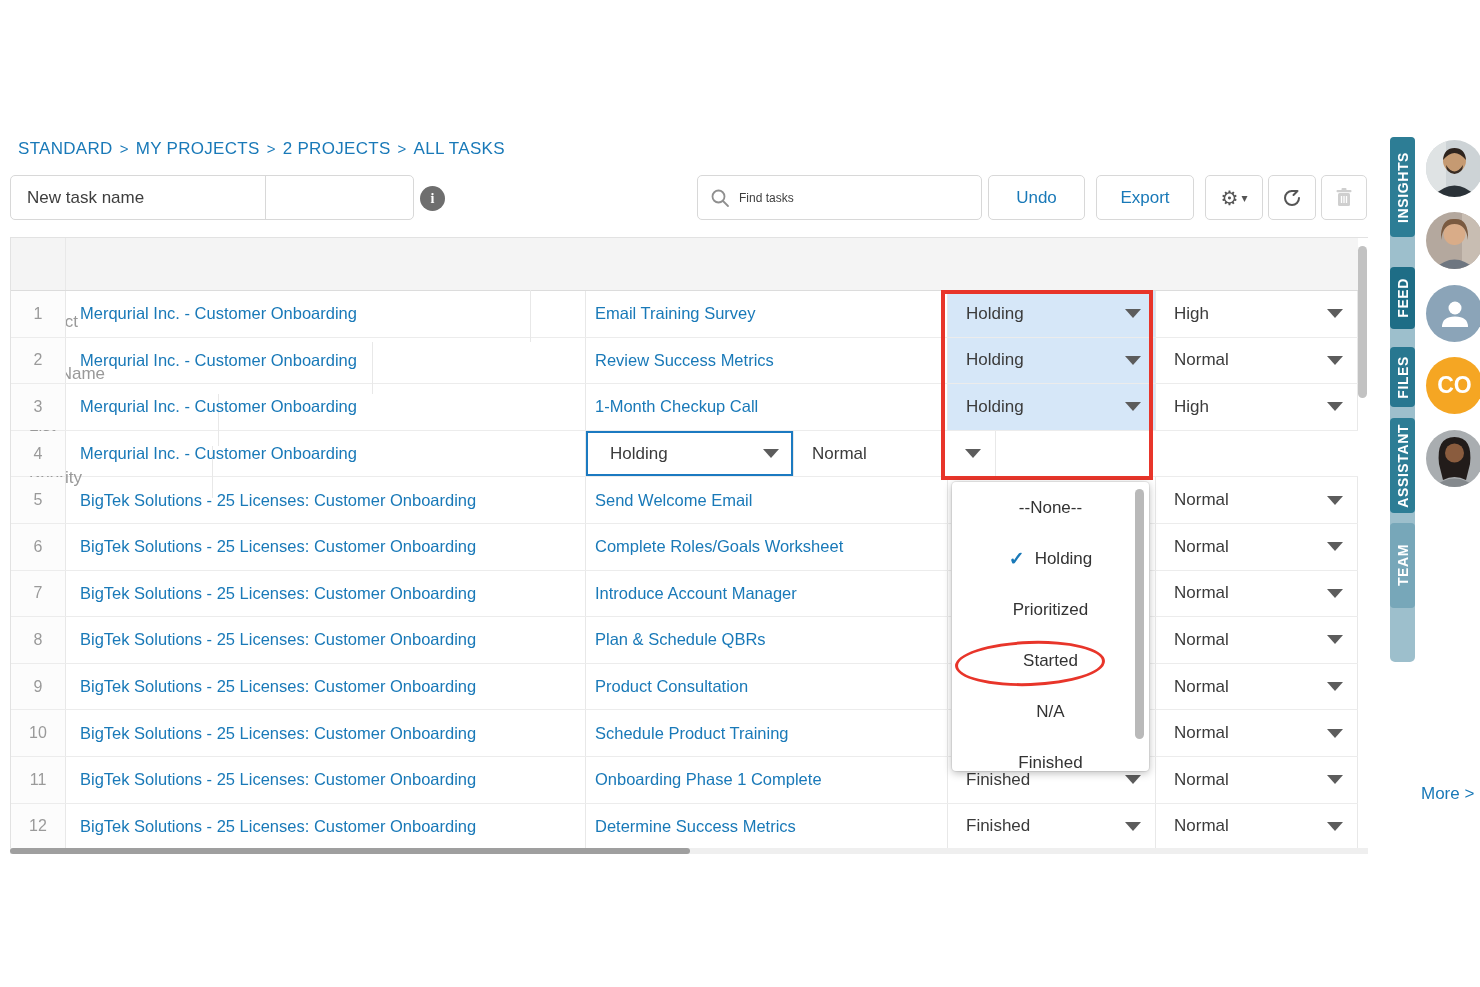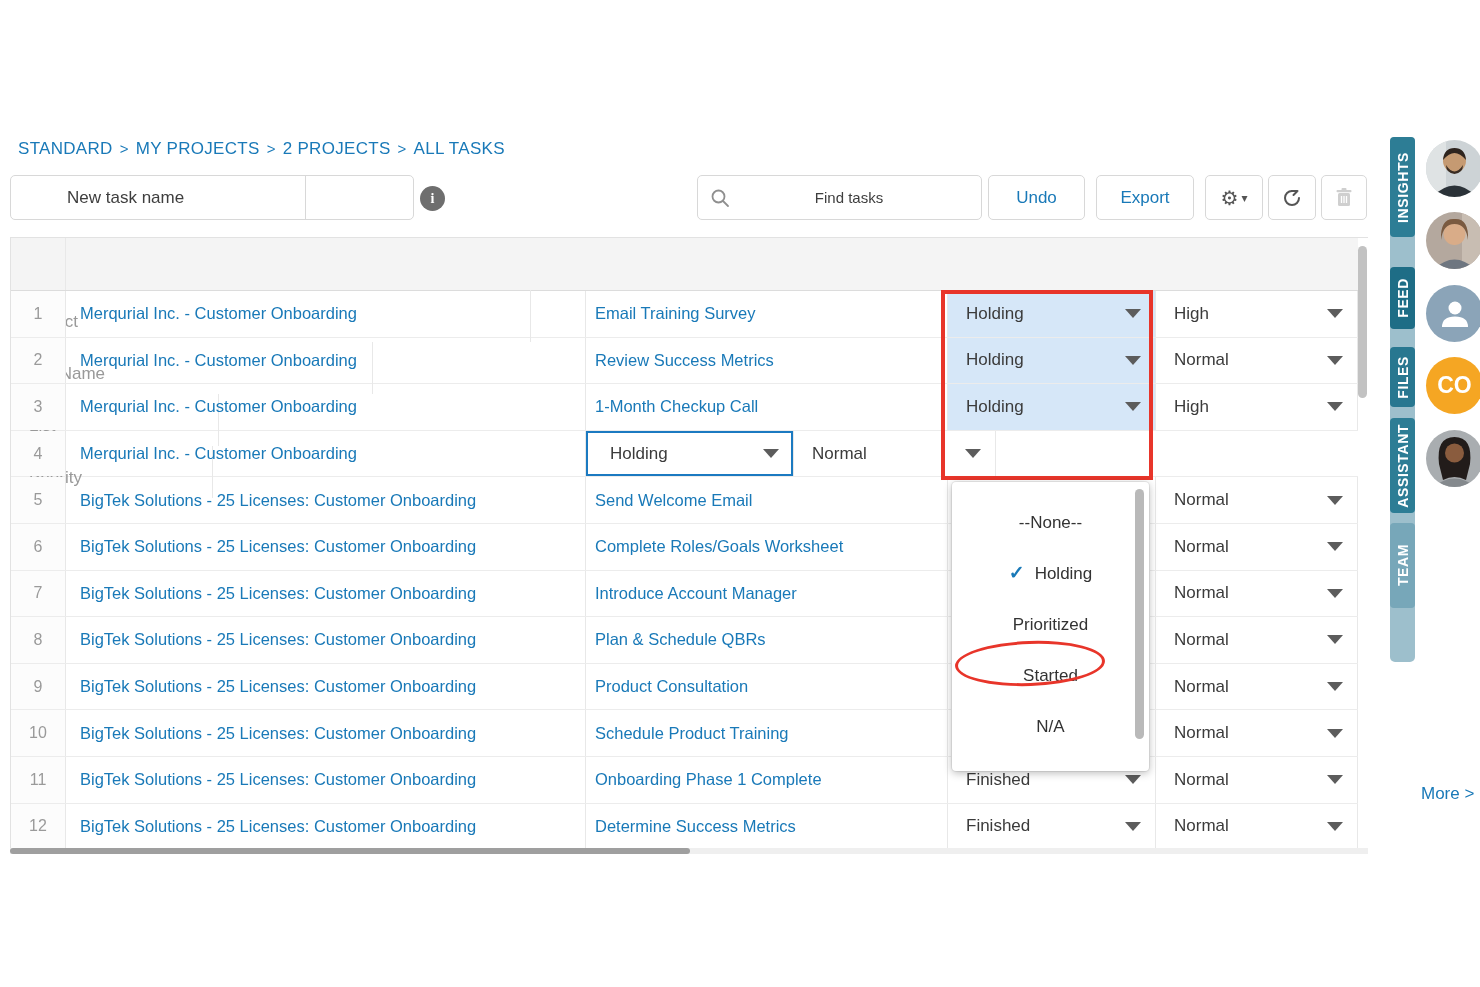--- a/index.html
+++ b/index.html
@@ -5,28 +5,28 @@
   * { margin:0; padding:0; box-sizing:border-box; }
   html,body { width:1480px; height:987px; background:#fff; font-family:"Liberation Sans", sans-serif; overflow:hidden; }
   #stage { position:relative; width:1480px; height:987px; background:#fff; }
 
   
   .breadcrumb { position:absolute; left:18px; top:139px; font-size:17px; font-weight:normal; color:#1979b8; letter-spacing:.3px; }
   .breadcrumb a { color:#1979b8; text-decoration:none; cursor:pointer; }
   .breadcrumb .sep { color:#1979b8; padding:0 7px; font-size:15px; }
 
   
-  .tb-group { position:absolute; top:175px; height:45px; background:#fff; border:1px solid #d8d8d8; border-radius:5px; display:flex; align-items:center;padding-left:40px; }
+  .tb-group { position:absolute; top:175px; height:45px; background:#fff; border:1px solid #d8d8d8; border-radius:5px; display:flex; align-items:center; }
   #new-task-group { left:10px; width:404px; }
   #new-task-input { border:none; outline:none; width:255px; height:100%; padding:0 16px; font-size:17px; color:#3e3e3e; border-right:1px solid #d8d8d8; border-radius:5px 0 0 5px; background:transparent; font-family:"Liberation Sans", sans-serif;}
   #new-task-input::placeholder { color:#3e3e3e; opacity:1; }
   #add-details-btn { flex:1; height:100%; background:none; border:none; color:#1979b8; font-size:18px; cursor:pointer; font-family:"Liberation Sans", sans-serif;}
   .info-circle { position:absolute; left:420px; top:186px; width:25px; height:25px; border-radius:50%; background:#6e6e6e; color:#fff; font-size:14px; font-weight:bold; display:flex; align-items:center; justify-content:center; font-family:"Liberation Serif", serif; }
   #search-box { left:697px; width:285px; padding:0 12px; }
-  #search-input { border:none; outline:none; font-size:15px; color:#3e3e3e; width:220px; background:transparent; font-family:"Liberation Sans", sans-serif;text-align:center;}
+  #search-input { border:none; outline:none; font-size:12px; color:#3e3e3e; width:220px; background:transparent; font-family:"Liberation Sans", sans-serif;}
   #search-input::placeholder { color:#3e3e3e; opacity:1; }
   .tb-btn { position:absolute; top:175px; height:45px; background:#fff; border:1px solid #d8d8d8; border-radius:5px; font-size:17px; color:#1979b8; cursor:pointer; display:flex; align-items:center; justify-content:center; font-family:"Liberation Sans", sans-serif;}
   #undo-btn { left:988px; width:97px; }
   #export-btn { left:1096px; width:98px; }
   #gear-btn { left:1205px; width:58px; color:#555; font-size:20px; gap:3px; }
   #gear-btn .mini-caret { font-size:12px; color:#555; }
   #refresh-btn { left:1268px; width:48px; }
   #trash-btn { left:1321px; width:46px; cursor:default; }
 
   
@@ -55,21 +55,21 @@
   
   #h-track { position:absolute; left:10px; top:848px; width:1358px; height:6px; background:#efefef; }
   #h-thumb { position:absolute; left:10px; top:848px; width:680px; height:6px; background:#9f9f9f; border-radius:3px; }
 
   
   #red-rect { position:absolute; left:941px; top:290px; width:212px; height:190px; border:4px solid #e8352a; z-index:6; pointer-events:none; }
   #red-ellipse { position:absolute; left:955px; top:641px; width:150px; height:45px; border:3.5px solid #e8352a; border-radius:50%; z-index:12; transform:rotate(-2deg); pointer-events:none; }
 
   
   #list-dropdown { position:absolute; left:952px; top:482px; width:197px; height:289px; background:#fff; border-radius:4px; box-shadow:0 2px 8px rgba(0,0,0,.28), 0 0 0 1px #eee; z-index:10; overflow:hidden; }
-  .dd-item { height:51px; display:flex; align-items:flex-end; justify-content:center; font-size:17px; color:#333; cursor:pointer; gap:10px; }
+  .dd-item { height:51px; display:flex; align-items:center; justify-content:center; font-size:17px; color:#333; cursor:pointer; gap:10px; }
   .dd-check { color:#1979b8; font-size:19px; font-weight:bold; }
   #dd-scroll { position:absolute; right:5px; top:7px; width:9px; height:250px; background:#b9b9b9; border-radius:5px; }
 
   
   #tab-strip { position:absolute; left:1390px; top:137px; width:25px; height:525px; background:#9dbfcc; border-radius:5px; }
   .side-tab { position:absolute; left:0; width:25px; border-radius:4px; color:#fff; display:flex; align-items:center; justify-content:center; cursor:pointer; }
   .side-tab span { writing-mode:vertical-rl; transform:rotate(180deg); font-size:14px; font-weight:bold; letter-spacing:.6px; }
   .avatar { position:absolute; left:1426px; width:57px; height:57px; border-radius:50%; overflow:hidden; cursor:pointer; }
   .avatar svg { display:block; }
   #avatar-initials { background:#f5a623; color:#fff; display:flex; align-items:center; justify-content:center; font-size:23px; font-weight:bold; }

